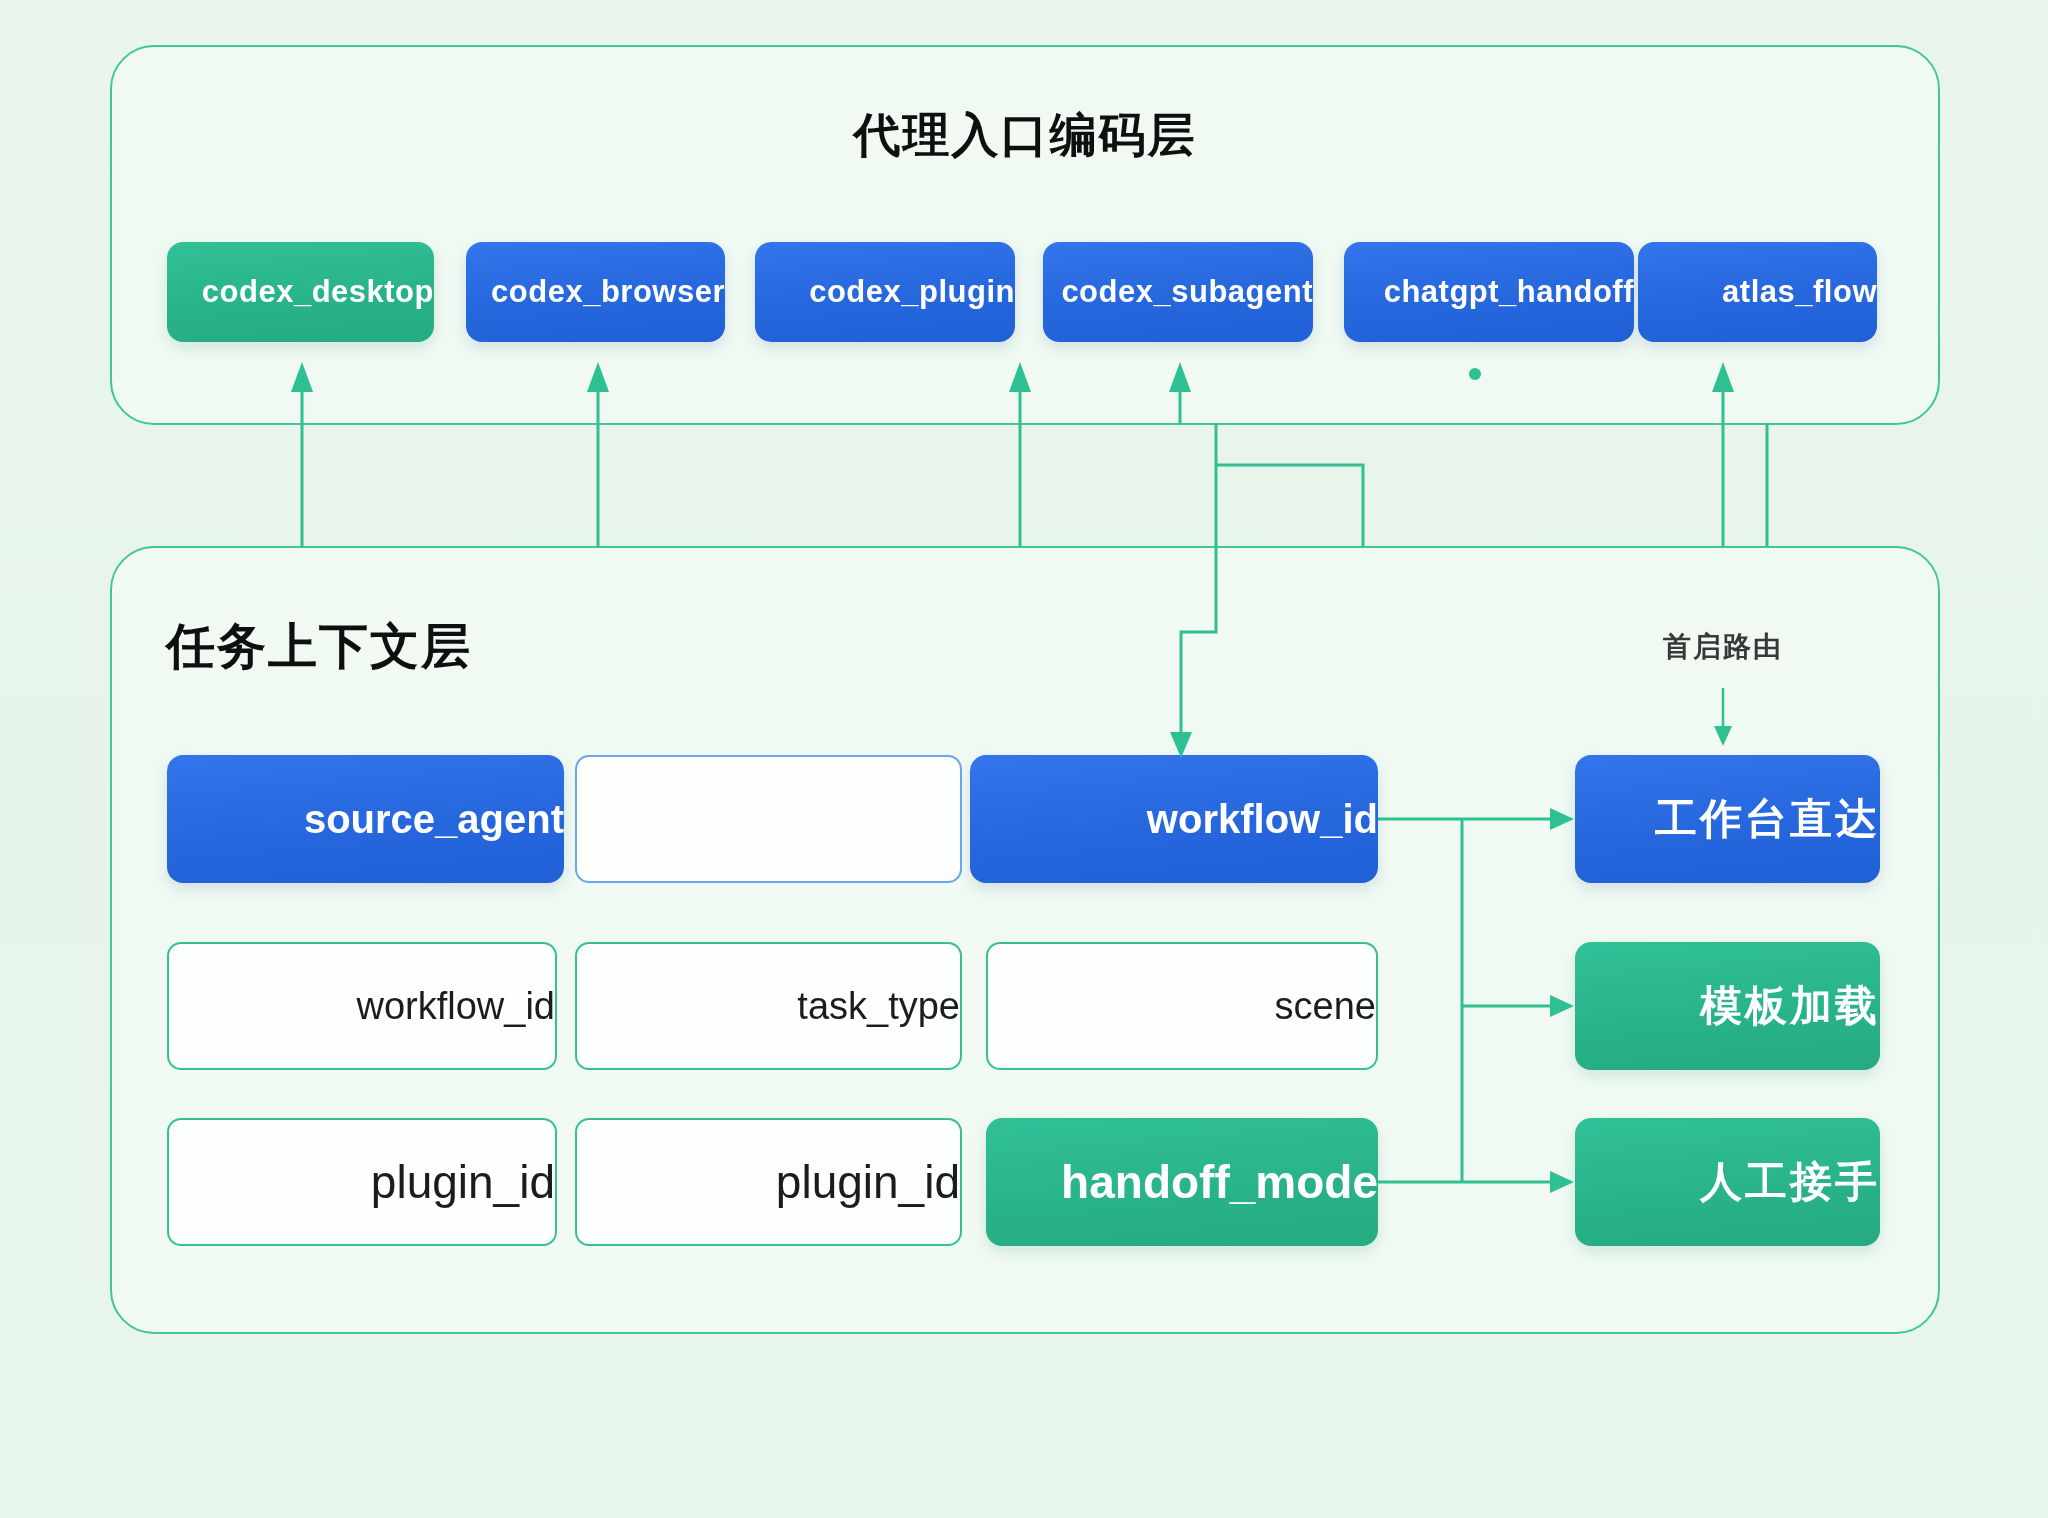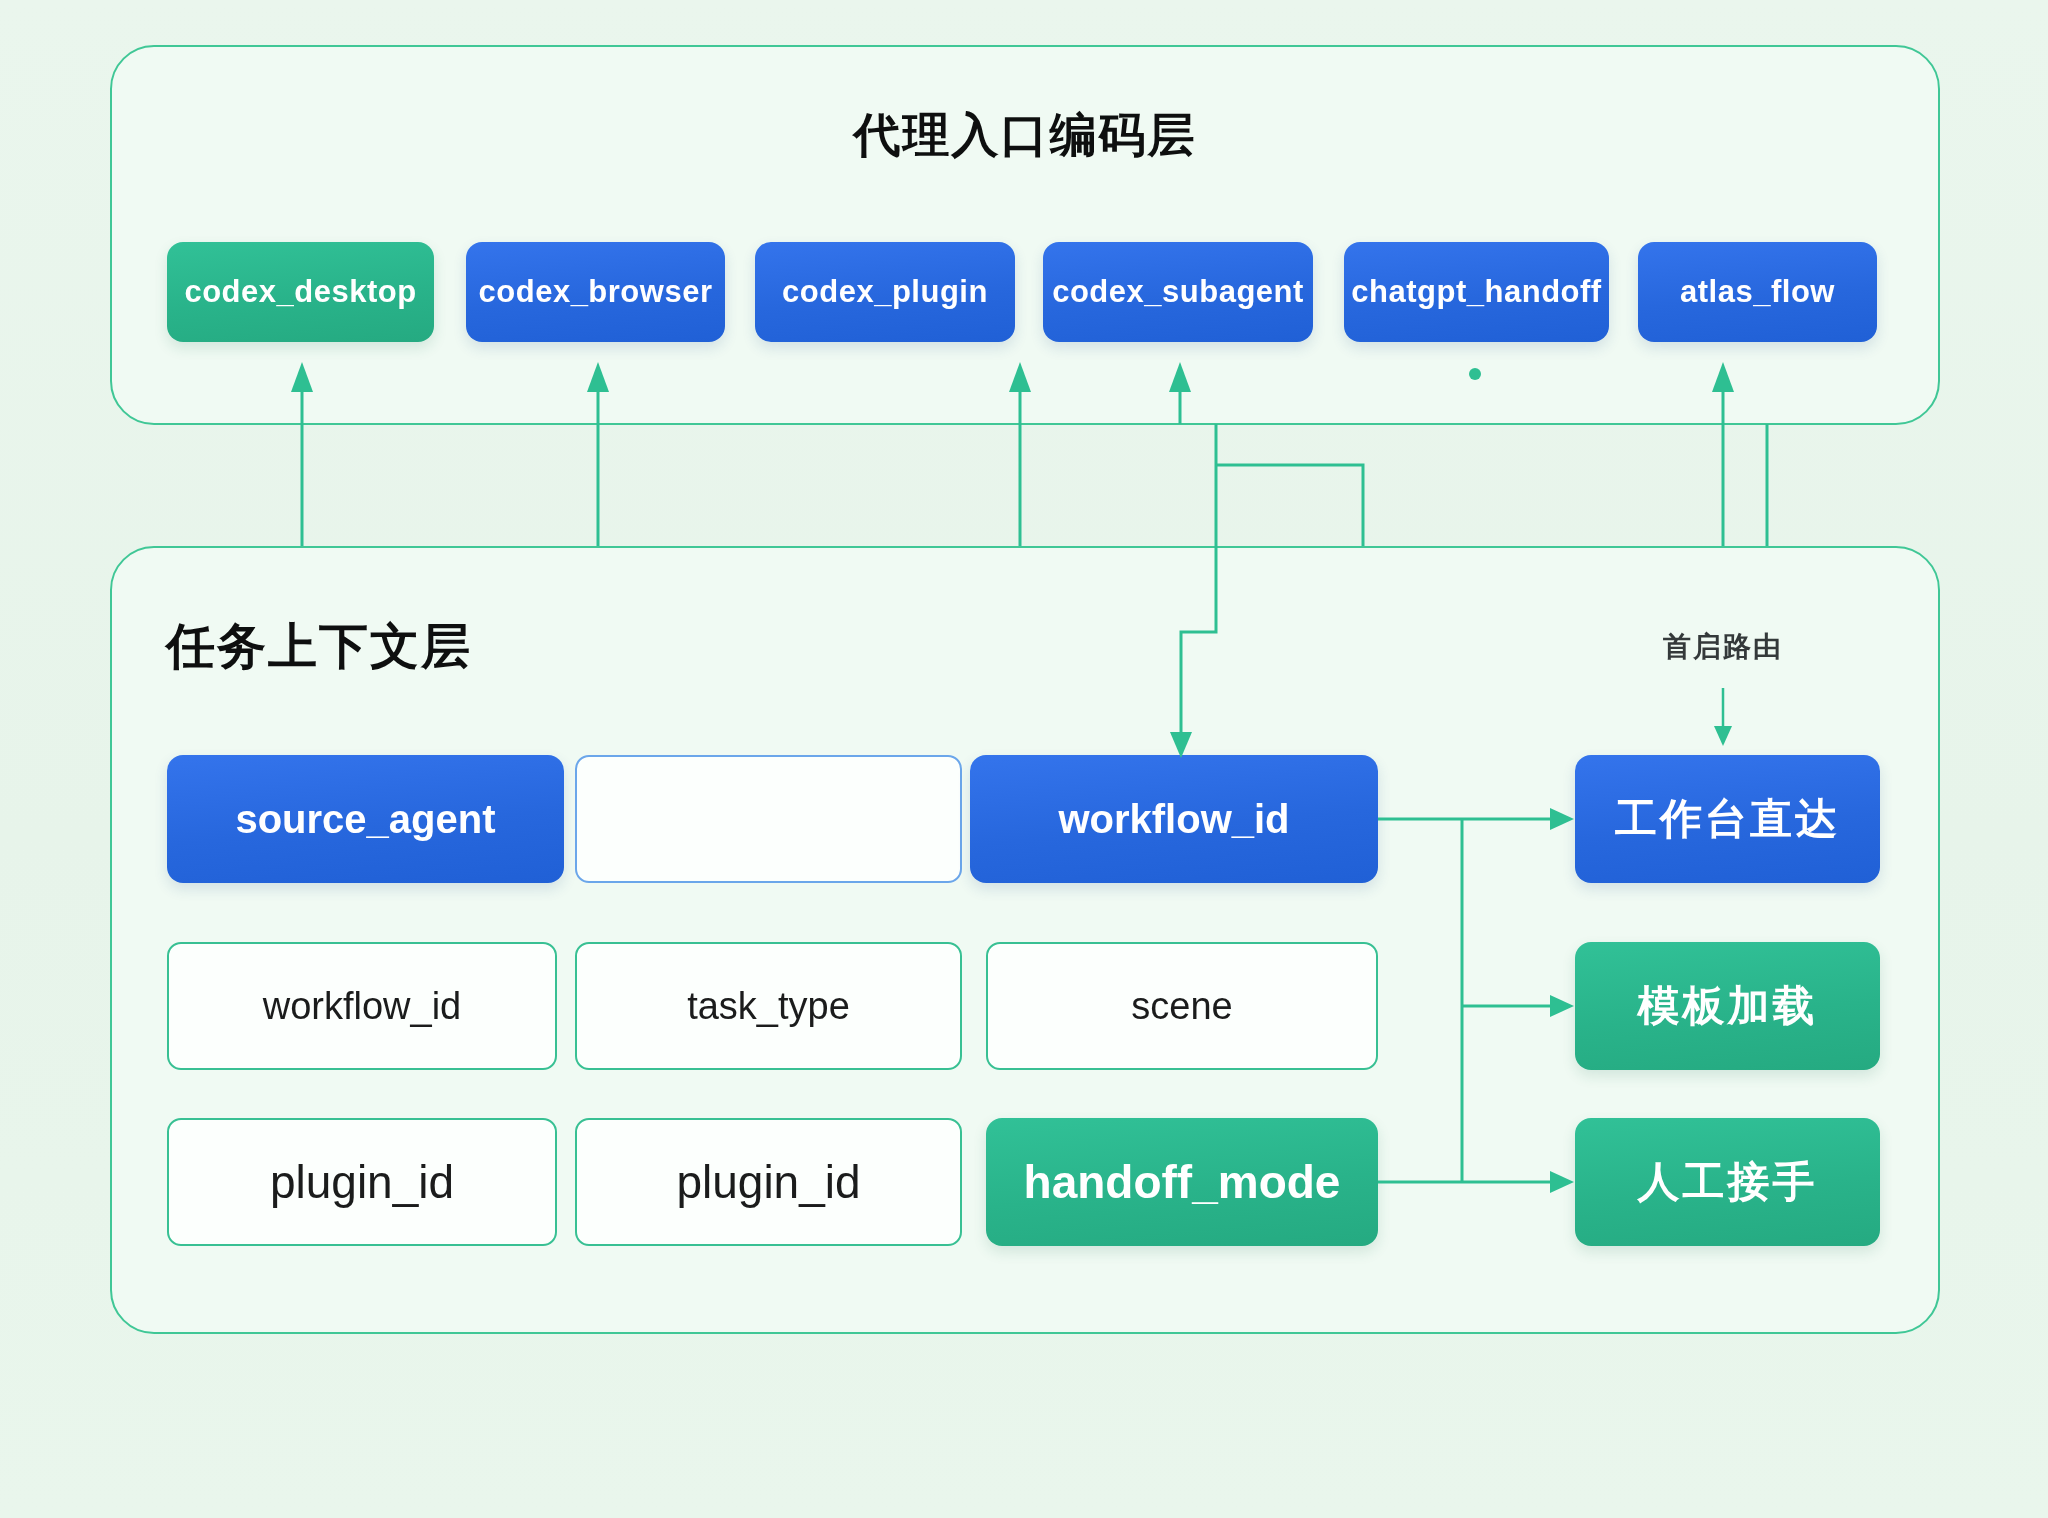--- a/index.html
+++ b/index.html
@@ -27,21 +27,21 @@
   .title-top{left:110px;top:104px;width:1830px;text-align:center;font-size:47px;}
   .title-bottom{left:166px;top:614px;font-size:49px;}
 
   .routing-label{
     position:absolute;left:1573px;top:628px;width:300px;text-align:center;
     font-size:28px;font-weight:600;color:#34393a;letter-spacing:2px;
   }
 
   .node{
     position:absolute;box-sizing:border-box;
-    display:flex;align-items:center;justify-content:center;
+    display:flex;align-items:center;justify-content:flex-end;
     border-radius:16px;
   }
   .node-blue{
     background:linear-gradient(175deg,#3474ec 0%,#2767dd 55%,#2060d6 100%);
     color:#ffffff;font-weight:bold;
     box-shadow:0 6px 14px rgba(32,80,140,.14);
   }
   .node-green{
     background:linear-gradient(175deg,#31c197 0%,#29b38a 55%,#25aa81 100%);
     color:#ffffff;font-weight:bold;
@@ -85,21 +85,21 @@
   </div>
   <div class="node node-blue top-btn" style="left:466px;width:259px;">
     <span>codex_browser</span>
   </div>
   <div class="node node-blue top-btn" style="left:755px;width:260px;">
     <span>codex_plugin</span>
   </div>
   <div class="node node-blue top-btn" style="left:1043px;width:270px;">
     <span>codex_subagent</span>
   </div>
-  <div class="node node-blue top-btn" style="left:1344px;width:265px;">
+  <div class="node node-blue top-btn" style="left:1344px;width:290px;">
     <span>chatgpt_handoff</span>
   </div>
   <div class="node node-blue top-btn" style="left:1638px;width:239px;">
     <span>atlas_flow</span>
   </div>
 
   <div class="node node-blue cell-r1" style="left:167px;width:397px;">
     <span>source_agent</span>
   </div>
   <div class="node node-empty cell-r1" style="left:575px;width:387px;">

